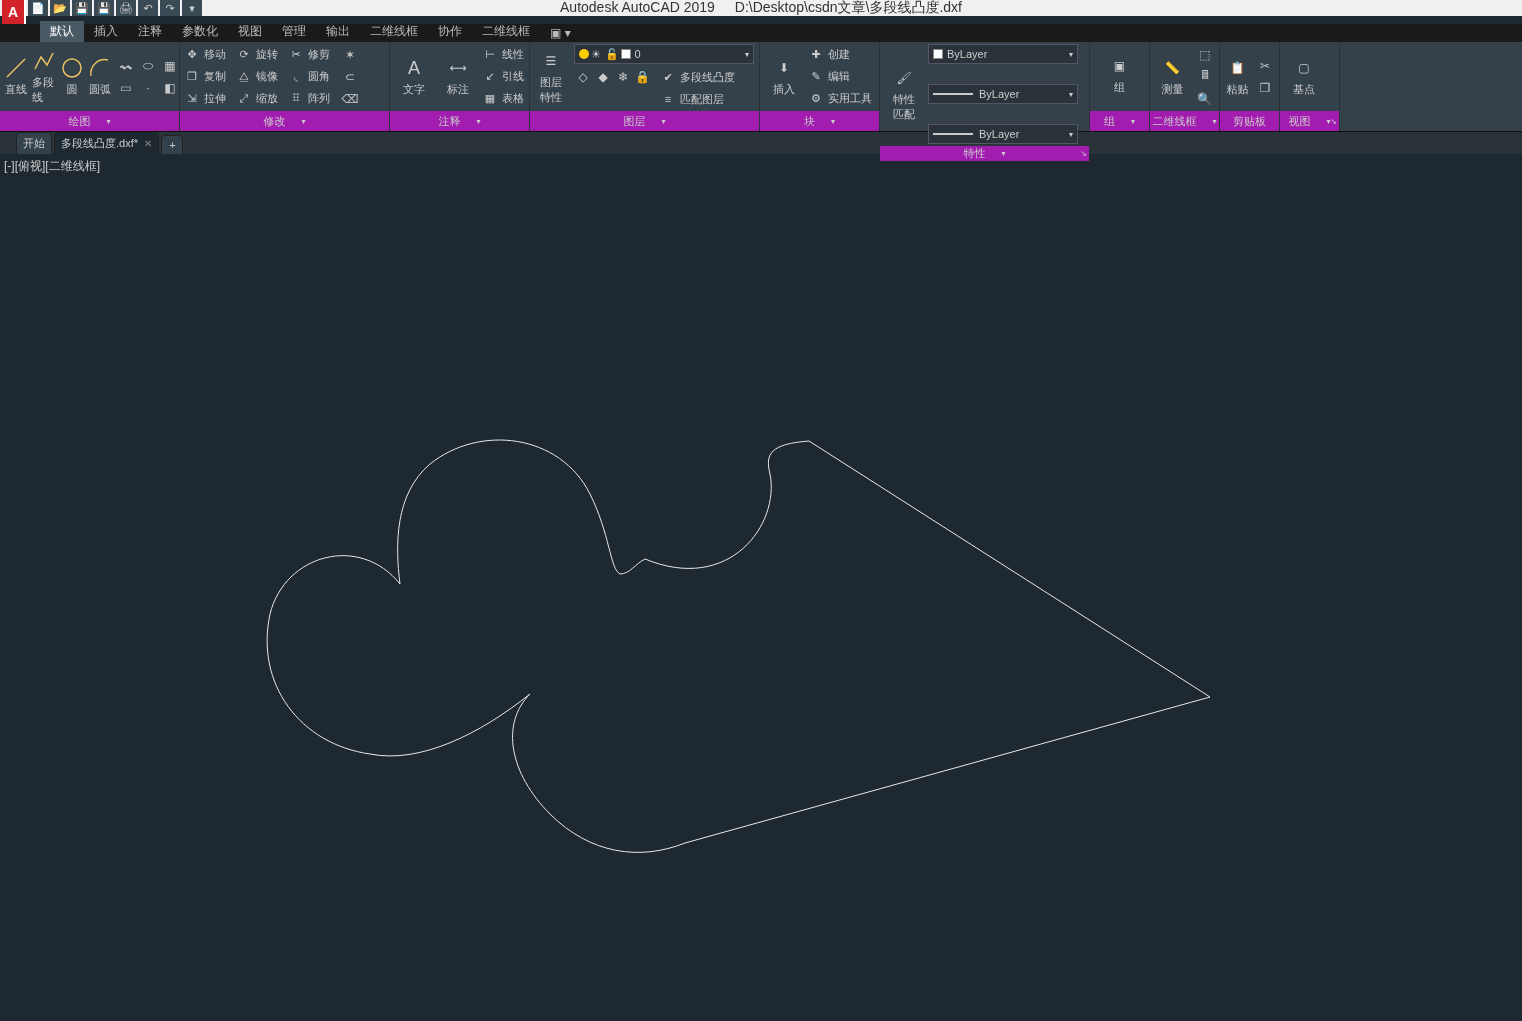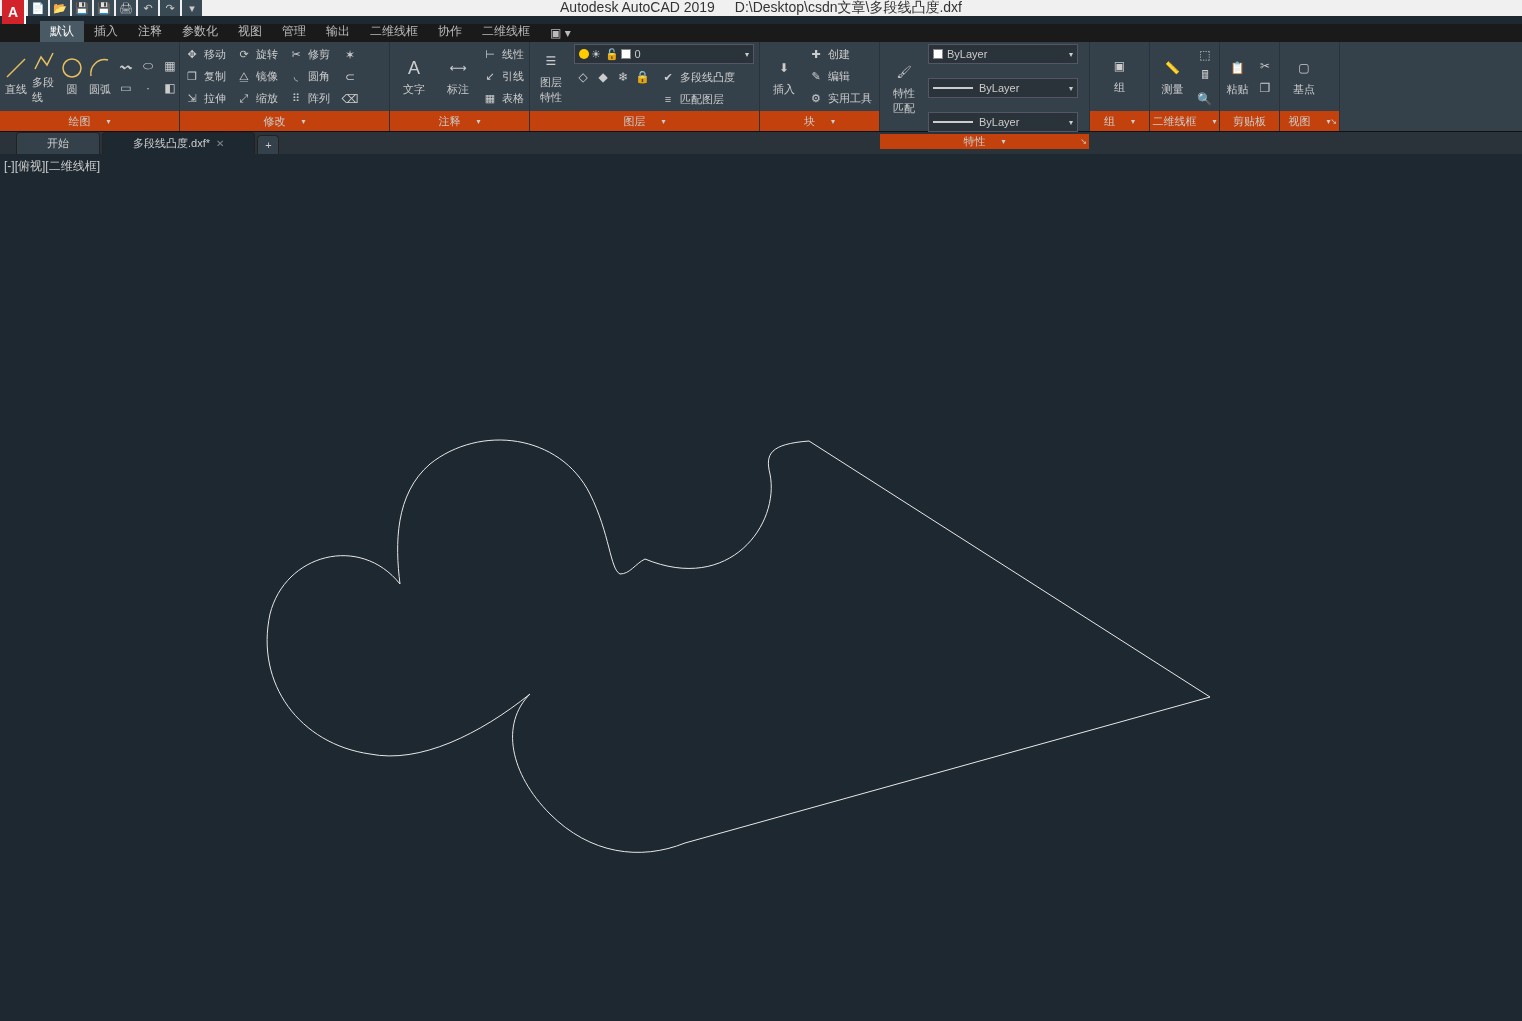--- a/index.html
+++ b/index.html
@@ -15,41 +15,41 @@
 
 
 .menutabs { height: 18px; background: #1a1a1a; display: flex; align-items: flex-end; padding-left: 40px; margin-top: 8px; }
 .menutab { padding: 2px 10px; color: #bbb; font-size: 12px; cursor: pointer; }
 .menutab.active { background: #4a5a65; color: #fff; }
 
 
 .ribbon { height: 90px; background: #34414a; display: flex; border-bottom: 1px solid #111; }
 .panel { border-right: 1px solid #2a333a; display: flex; flex-direction: column; }
 .panel-body { flex: 1; display: flex; align-items: center; padding: 2px 4px; gap: 4px; }
-.panel-title { height: 20px; background: #c2410c; text-align: center; font-size: 11px; color: #ccc; display: flex; align-items: center; justify-content: center; gap: 16px; position: relative; }
+.panel-title { height: 20px; background: #a21caf; text-align: center; font-size: 11px; color: #ccc; display: flex; align-items: center; justify-content: center; gap: 16px; position: relative; }
 .panel-title .arrow { font-size: 8px; }
 .panel-title .expand { position: absolute; right: 2px; font-size: 8px; }
 
 .bigbtn { display: flex; flex-direction: column; align-items: center; justify-content: center; width: 40px; height: 60px; gap: 2px; cursor: pointer; }
 .bigbtn .ic { width: 24px; height: 24px; display: flex; align-items: center; justify-content: center; }
 .bigbtn .lbl { font-size: 11px; color: #ccc; }
 
 .smallgrid { display: grid; grid-template-columns: repeat(3, 20px); grid-auto-rows: 20px; gap: 2px; }
 .smallgrid .cell { display: flex; align-items: center; justify-content: center; cursor: pointer; }
 .labelcol { display: flex; flex-direction: column; gap: 2px; }
 .labelcol .row { display: flex; align-items: center; gap: 4px; height: 20px; font-size: 11px; color: #ccc; cursor: pointer; }
 .labelcol .row .ic { width: 16px; height: 16px; display: flex; align-items: center; justify-content: center; }
 
 .dropdown { background: #2a333a; border: 1px solid #556; height: 20px; display: flex; align-items: center; padding: 0 4px; font-size: 11px; color: #ccc; position: relative; cursor: pointer; }
 .dropdown .dd-arrow { position: absolute; right: 4px; font-size: 8px; }
 .swatch { width: 10px; height: 10px; border: 1px solid #888; margin-right: 4px; }
 
 
 .filetabs { height: 22px; background: #2a333a; display: flex; align-items: flex-end; padding-left: 16px; }
-.filetab { padding: 3px 30px; background: #34414a; border: 1px solid #222; border-bottom: none; margin-right: 2px; font-size: 11px; color: #ccc; border-radius: 4px 4px 0 0; cursor: pointer; display: flex; align-items: center; gap: 6px; }
+.filetab { padding: 3px 6px; background: #34414a; border: 1px solid #222; border-bottom: none; margin-right: 2px; font-size: 11px; color: #ccc; border-radius: 4px 4px 0 0; cursor: pointer; display: flex; align-items: center; gap: 6px; }
 .filetab.active { background: #1e2830; }
 .filetab .close { font-size: 10px; color: #888; }
 .filetab.add { width: 22px; padding: 3px 0; text-align: center; justify-content: center; }
 
 
 .canvas { position: relative; flex: 1; background: #1e2830; }
 .canvas::before { content: ''; position: absolute; inset: 0;
   background-image:
     linear-gradient(#2a343c 1px, transparent 1px),
     linear-gradient(90deg, #2a343c 1px, transparent 1px);
@@ -312,21 +312,21 @@
         </div>
     </div>
 
     <div class="panel" style="width:210px">
       <div class="panel-body">
         <div class="bigbtn">
             <div class="ic">🖌</div>
             <div class="lbl" style="white-space:pre-line;text-align:center">特性
 匹配</div>
           </div>
-        <div class="labelcol" style="gap:14px">
+        <div class="labelcol" style="gap:20px">
           <div class="dropdown" style="width:150px">
               <span class="swatch" style="background:#fff"></span>
               <span>ByLayer</span>
               <span class="dd-arrow">▾</span>
             </div>
           <div class="dropdown" style="width:150px">
               <span class="sep-line"></span>
               <span style="margin-left:6px">ByLayer</span>
               <span class="dd-arrow">▾</span>
             </div>

